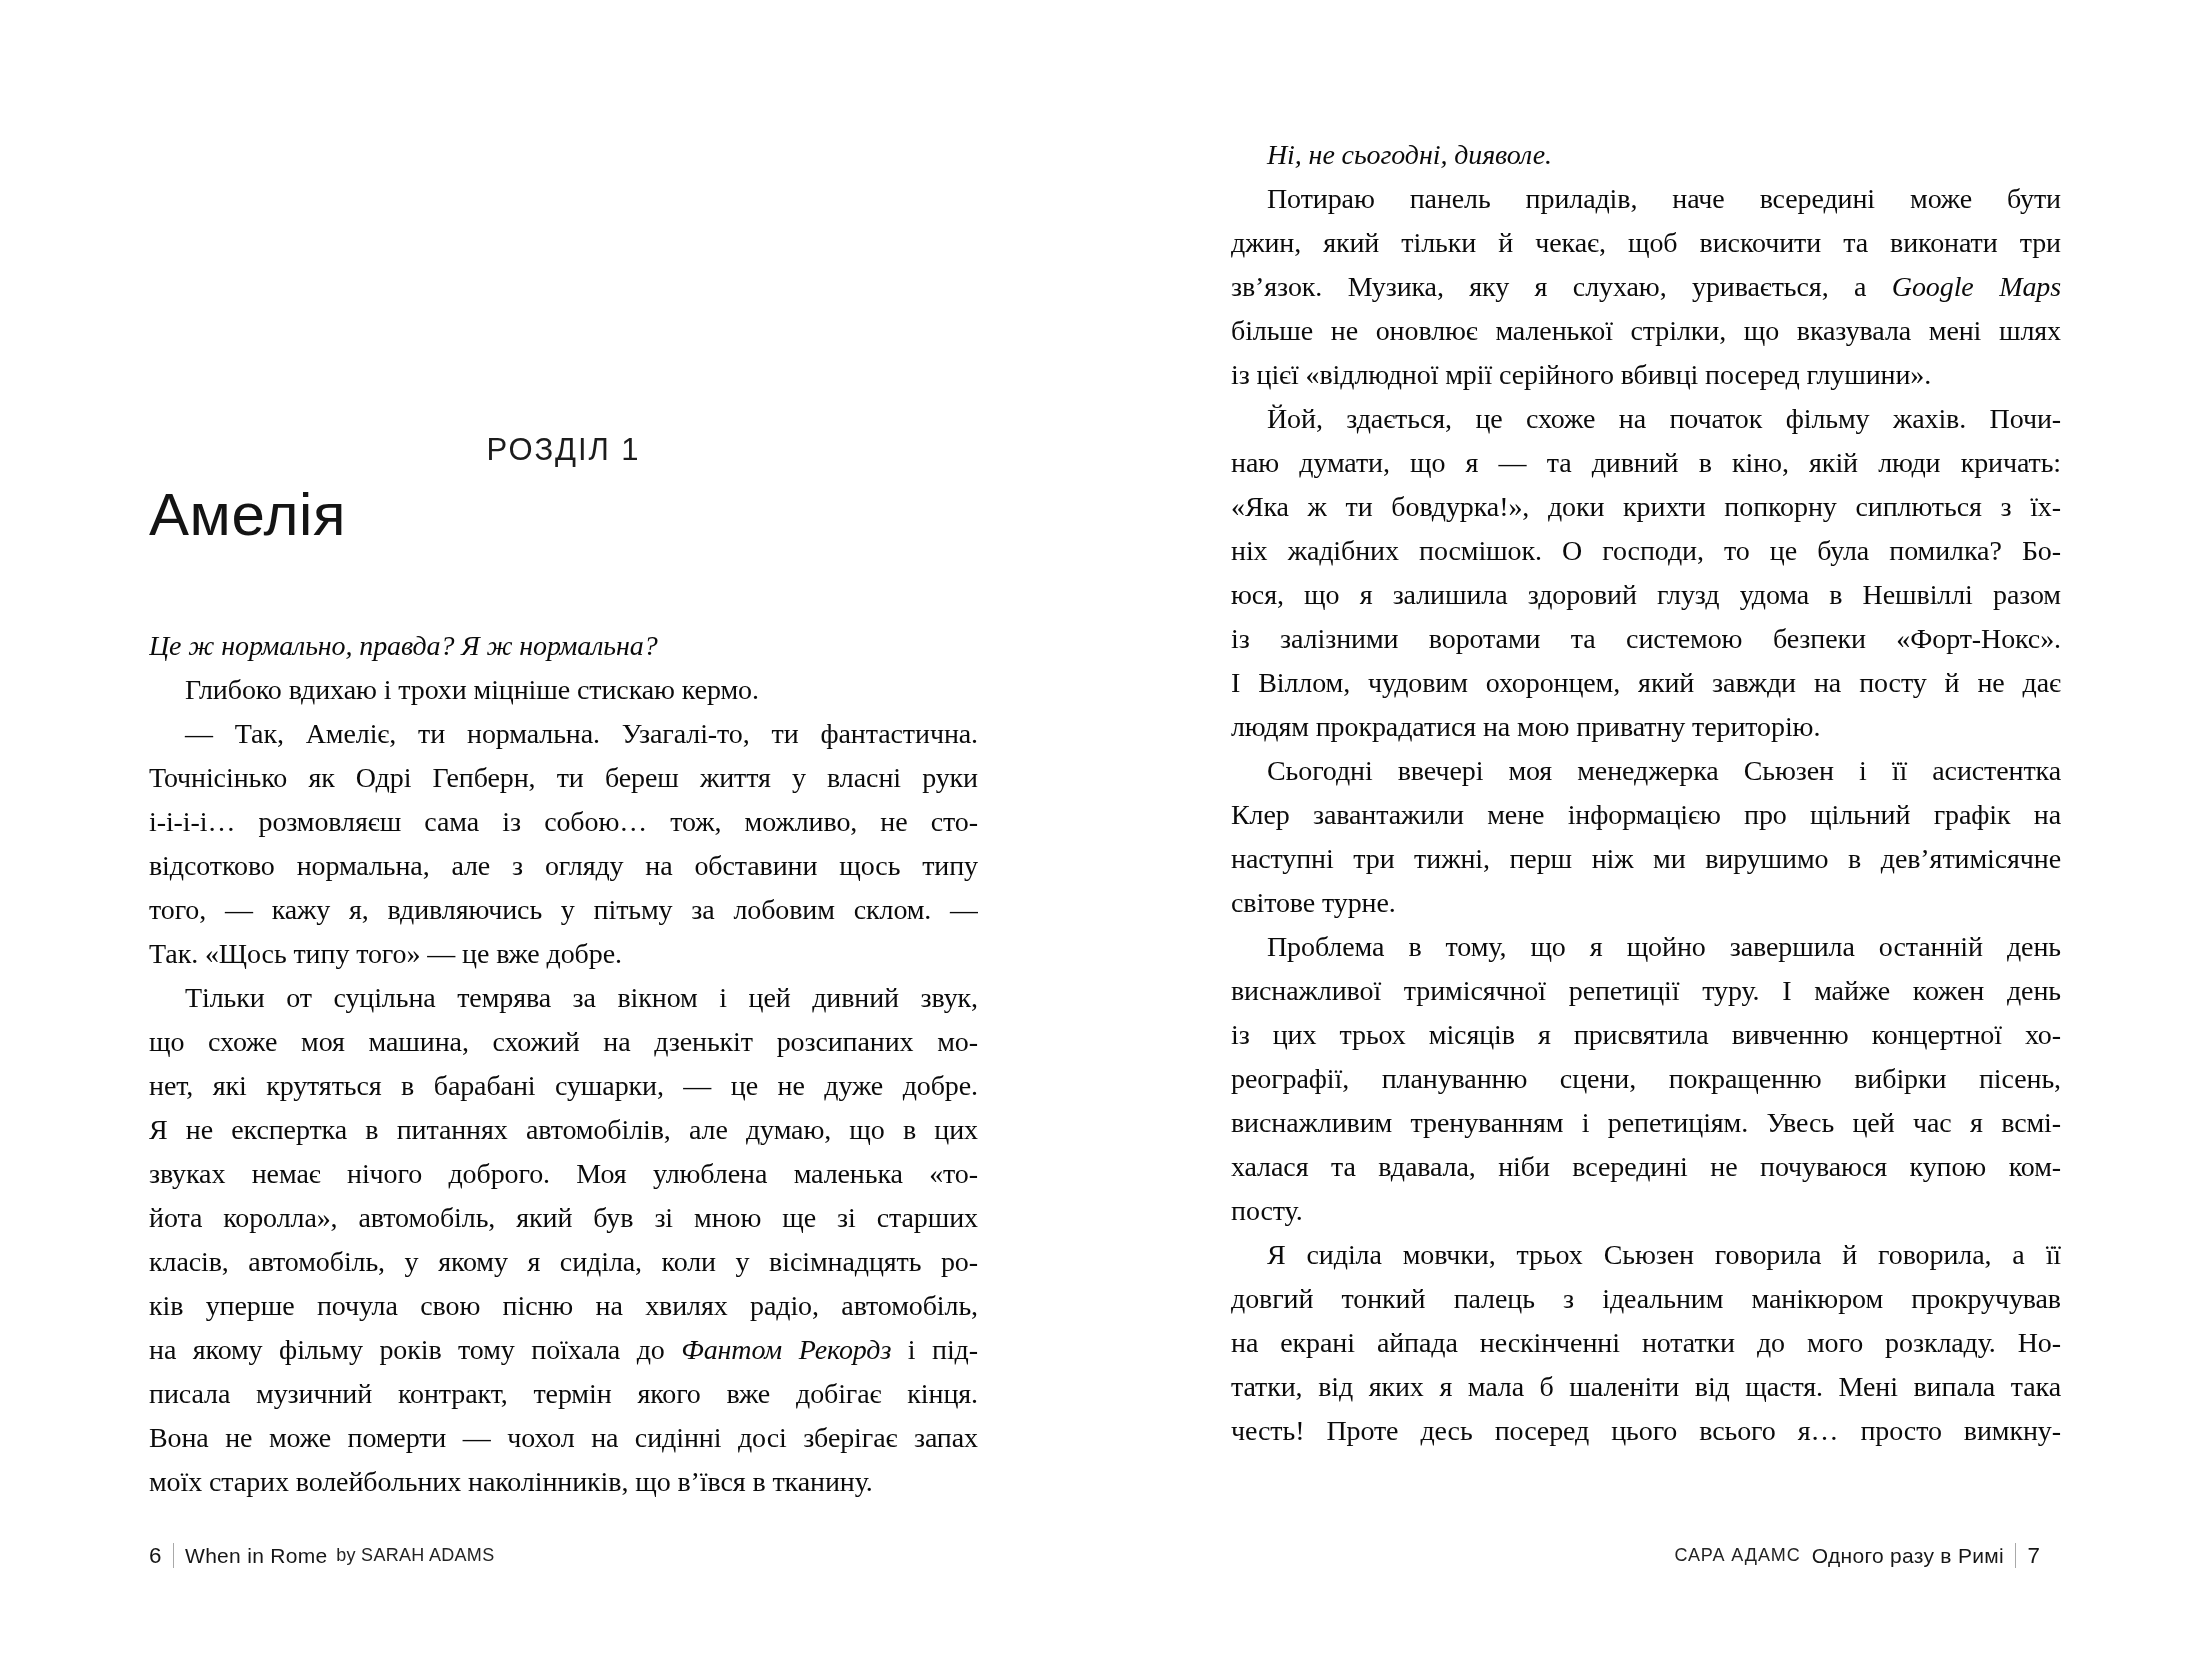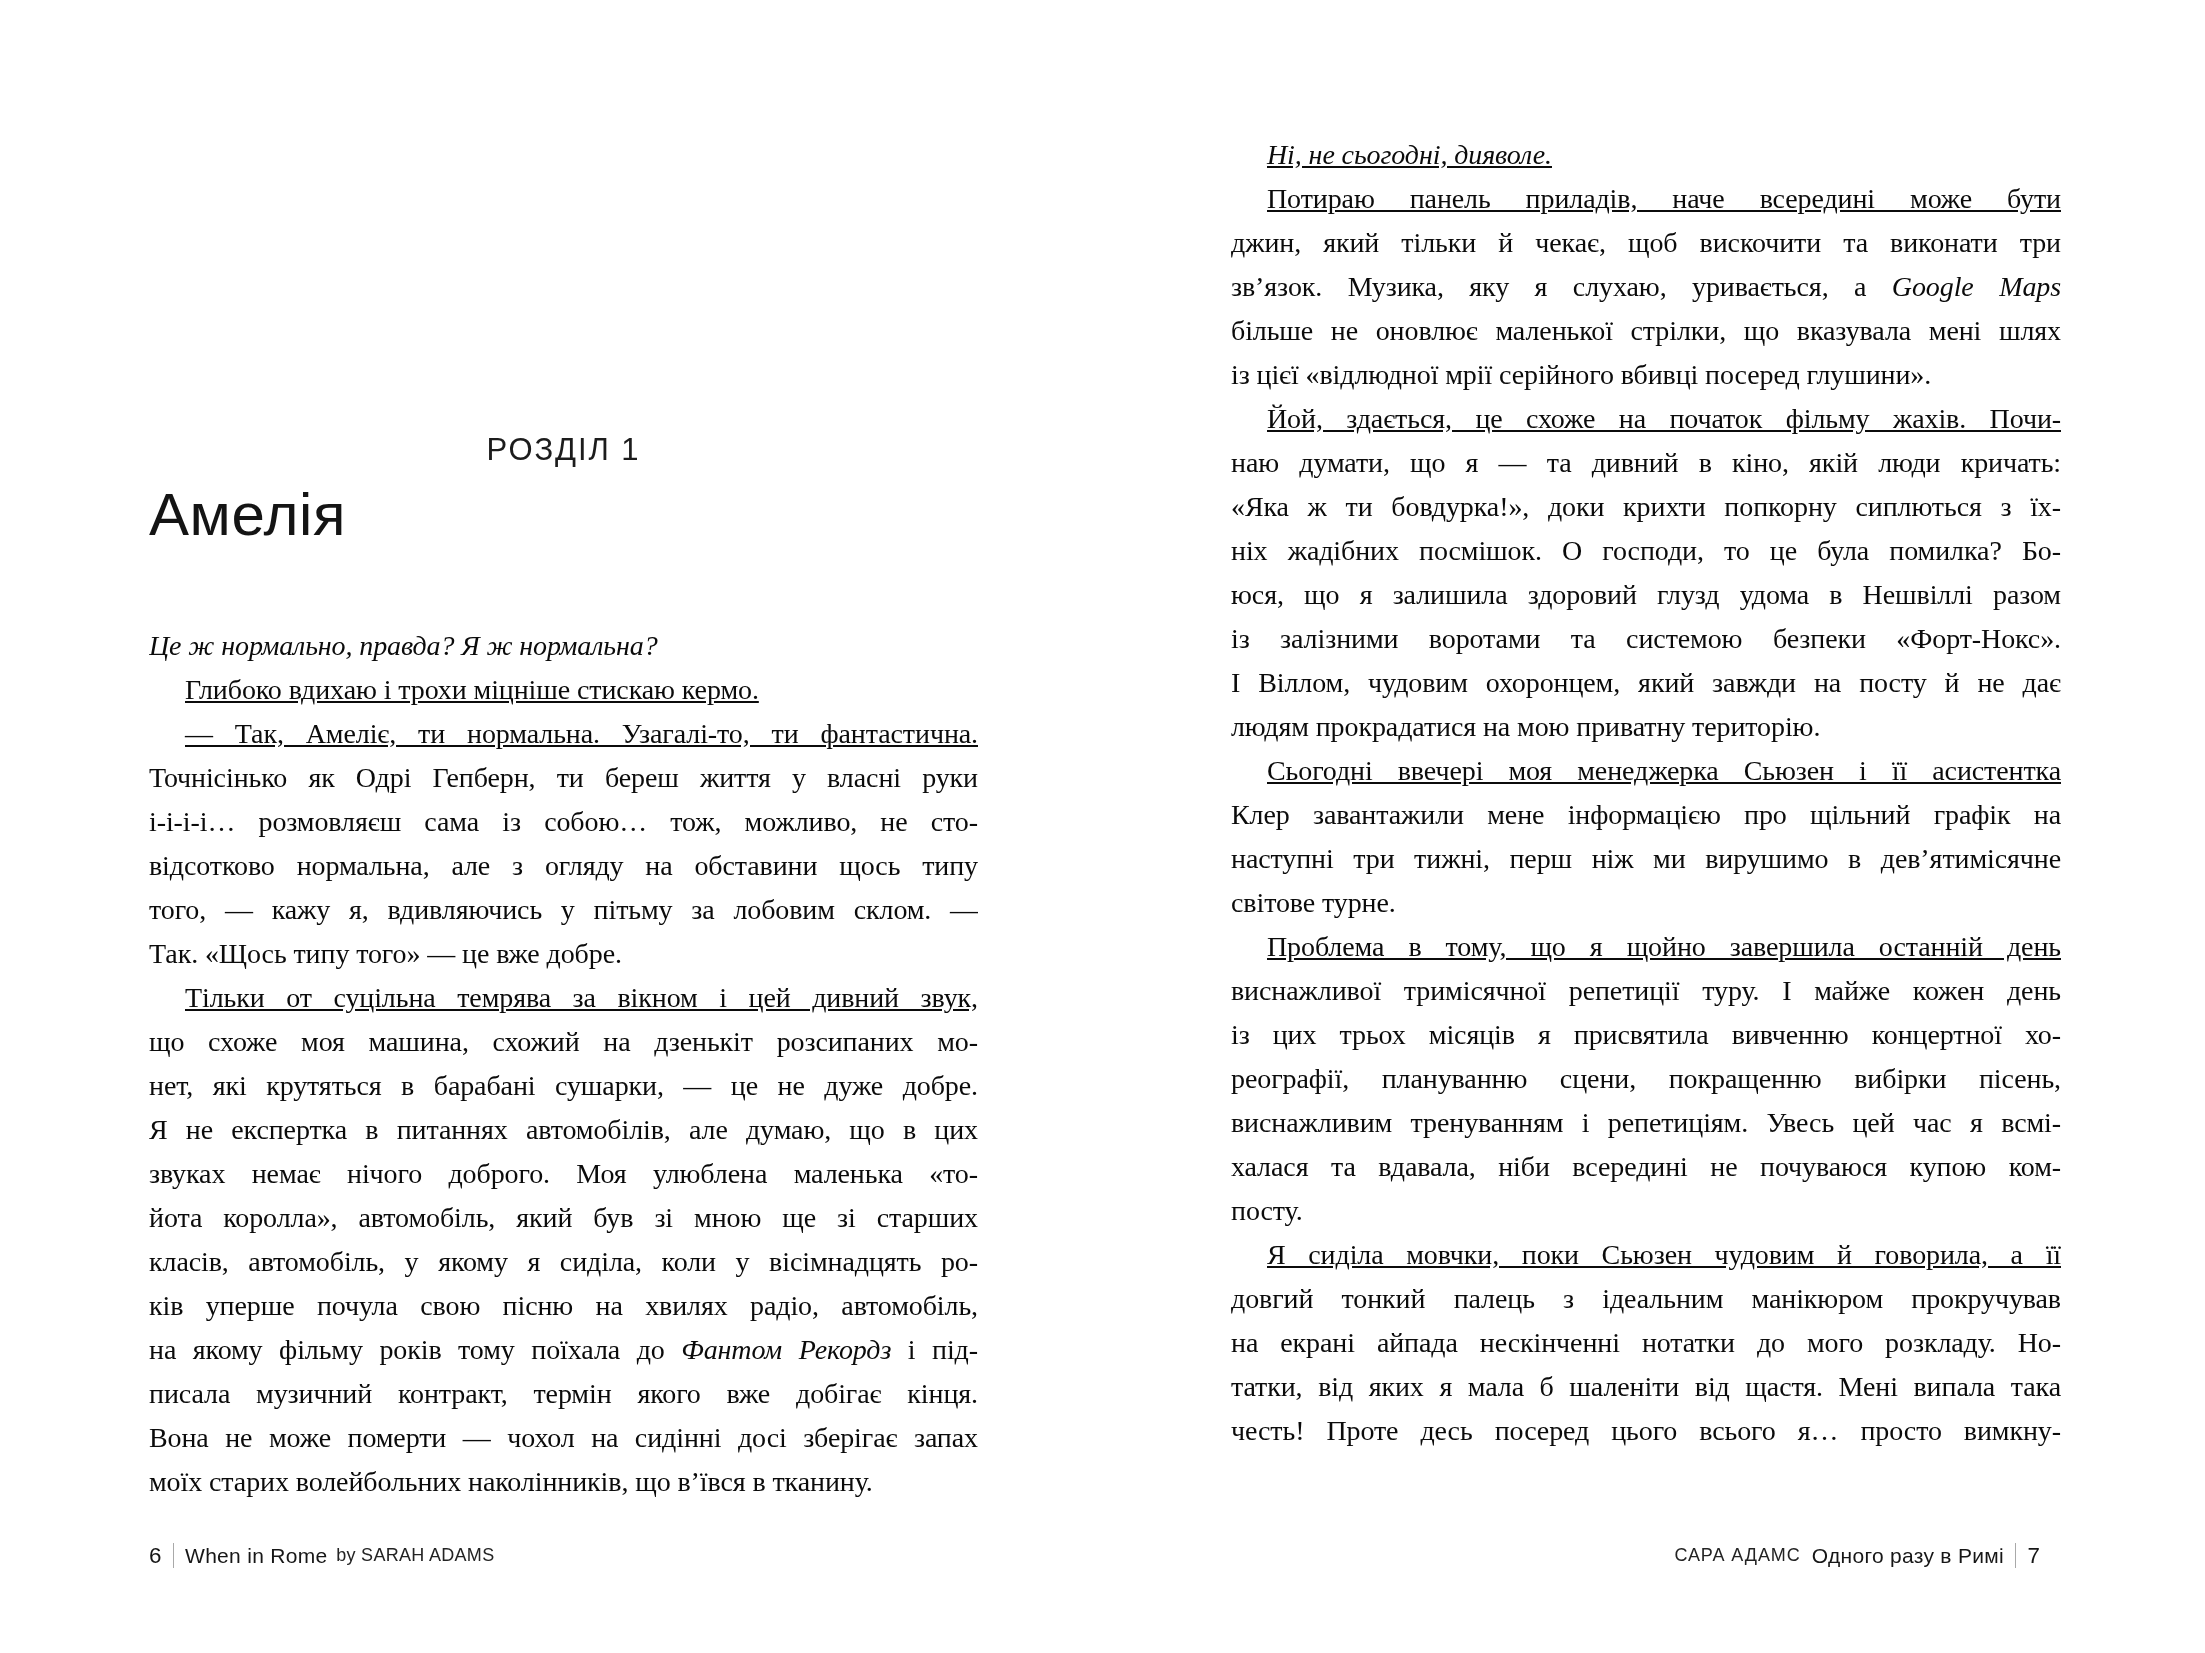--- a/index.html
+++ b/index.html
@@ -36,21 +36,21 @@
   }
   .col-left  { left: 149px;  width: 829px; top: 624px; }
   .col-right { left: 1231px; width: 830px; top: 133px; }
 
   .line {
     height: 44px; overflow: hidden;
     text-align: justify; text-align-last: justify;
     white-space: normal;
   }
   .line.end { text-align-last: left; }
-  .line.indent { text-indent: 36px; text-decoration: underline; }
+  .line.indent { text-indent: 36px; }
   .it { font-style: italic; }
 
   
   .footer {
     position: absolute; top: 1540px; height: 31px;
     display: flex; align-items: center;
     font-family: "Liberation Sans", sans-serif;
     color: #161616; white-space: nowrap;
   }
   .footer-left  { left: 149px; }
@@ -124,21 +124,21 @@
         <div class="line"><span>Клер завантажили мене інформацією про щільний графік на</span></div>
         <div class="line"><span>наступні три тижні, перш ніж ми вирушимо в дев’ятимісячне</span></div>
         <div class="line end"><span>світове турне.</span></div>
         <div class="line indent"><span>Проблема в тому, що я щойно завершила останній день</span></div>
         <div class="line"><span>виснажливої тримісячної репетиції туру. І майже кожен день</span></div>
         <div class="line"><span>із цих трьох місяців я присвятила вивченню концертної хо-</span></div>
         <div class="line"><span>реографії, плануванню сцени, покращенню вибірки пісень,</span></div>
         <div class="line"><span>виснажливим тренуванням і репетиціям. Увесь цей час я всмі-</span></div>
         <div class="line"><span>халася та вдавала, ніби всередині не почуваюся купою ком-</span></div>
         <div class="line end"><span>посту.</span></div>
-        <div class="line indent"><span>Я сиділа мовчки, поки Сьюзен чудовим й говорила, а її</span></div>
+        <div class="line indent"><span>Я сиділа мовчки, трьох Сьюзен говорила й говорила, а її</span></div>
         <div class="line"><span>довгий тонкий палець з ідеальним манікюром прокручував</span></div>
         <div class="line"><span>на екрані айпада нескінченні нотатки до мого розкладу. Но-</span></div>
         <div class="line"><span>татки, від яких я мала б шаленіти від щастя. Мені випала така</span></div>
         <div class="line"><span>честь! Проте десь посеред цього всього я… просто вимкну-</span></div>
       </div>
 
     <div class="footer footer-right">
       <span class="runauthor">САРА АДАМС</span>
       <span class="runtitle">Одного разу в Римі</span>
       <span class="footer-divider"></span>

